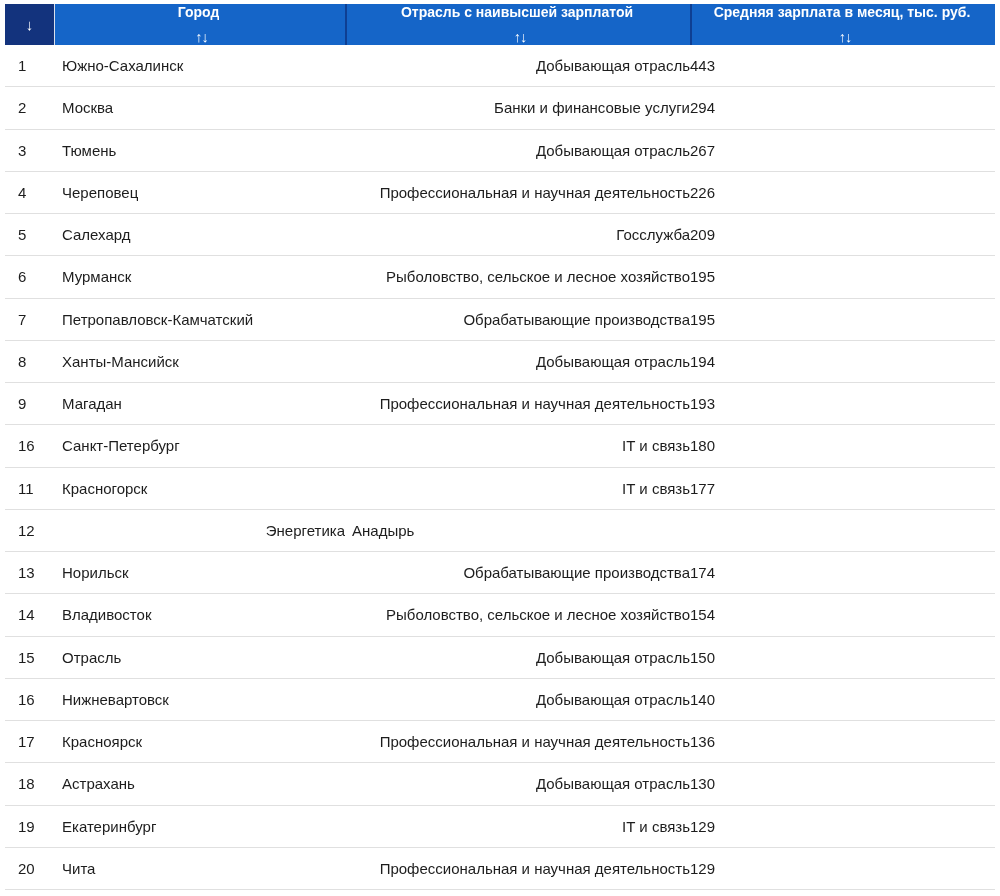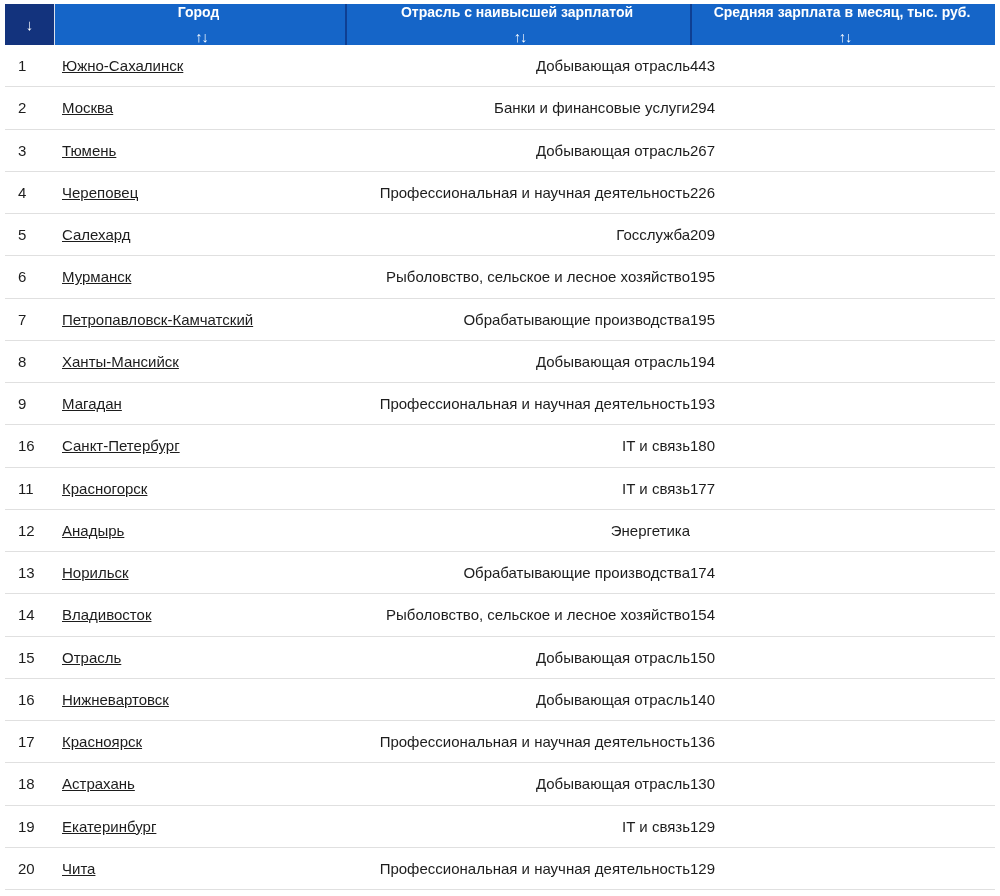--- a/index.html
+++ b/index.html
@@ -49,21 +49,21 @@
     display:grid;
     grid-template-columns:50px 290px 345px 305px;
     height:42.25px;
     align-items:center;
     border-bottom:1px solid var(--row-divider);
     font-size:15px;color:var(--body-text);
     background:#ffffff;
   }
   .td{white-space:nowrap;overflow:hidden;}
   .td-rank{padding-left:13px;}
-  .td-city{padding-left:7px;text-decoration:underline;}
+  .td-city{padding-left:7px;}
   .td-industry{text-align:right;}
   .td-salary{text-align:left;}
 </style>
 </head>
 <body>
 
 <div class="table-widget">
 
   <div class="thead">
     <div class="th th-rank">
@@ -156,22 +156,22 @@
 
   <div class="row">
     <div class="td td-rank">11</div>
     <div class="td td-city">Красногорск</div>
     <div class="td td-industry">IT и связь</div>
     <div class="td td-salary">177</div>
   </div>
 
   <div class="row">
     <div class="td td-rank">12</div>
+    <div class="td td-industry">Энергетика</div>
     <div class="td td-city">Анадырь</div>
-    <div class="td td-industry">Энергетика</div>
   </div>
 
   <div class="row">
     <div class="td td-rank">13</div>
     <div class="td td-city">Норильск</div>
     <div class="td td-industry">Обрабатывающие производства</div>
     <div class="td td-salary">174</div>
   </div>
 
   <div class="row">

